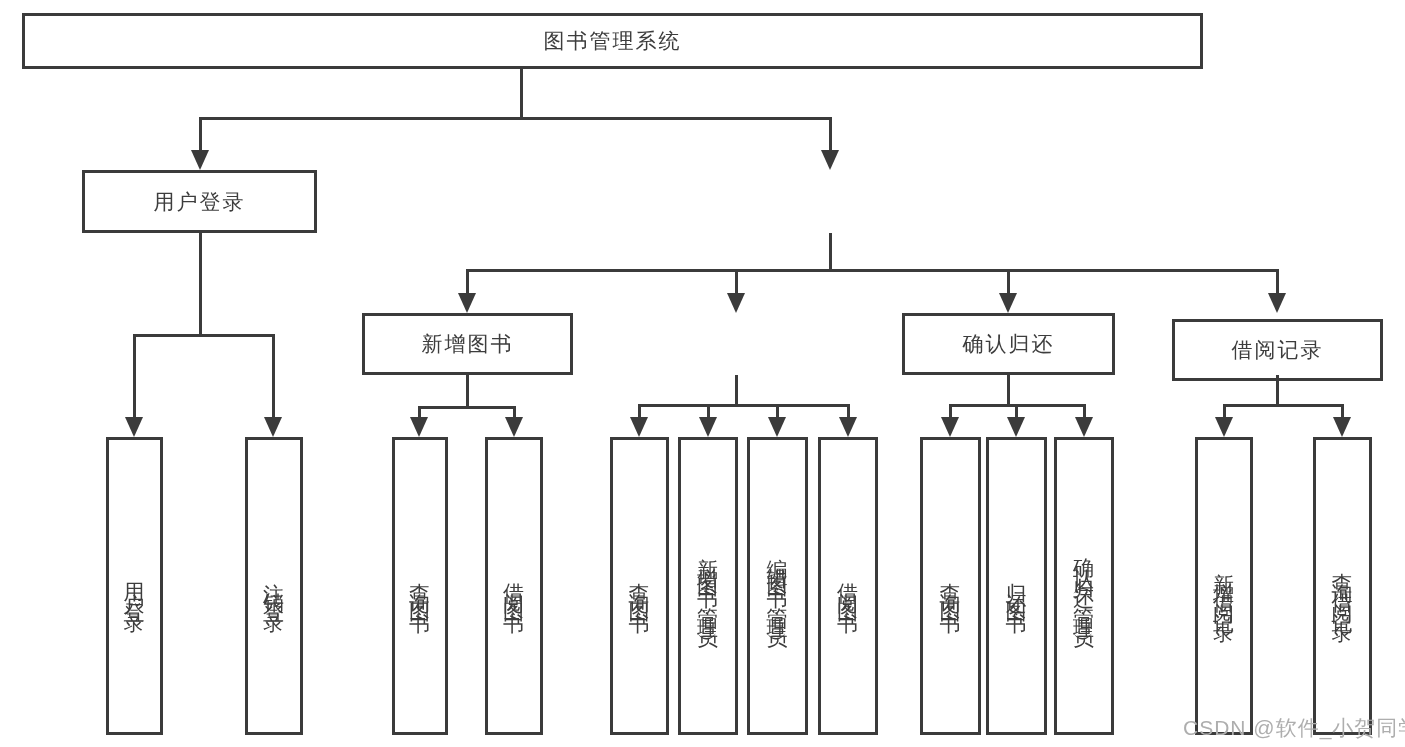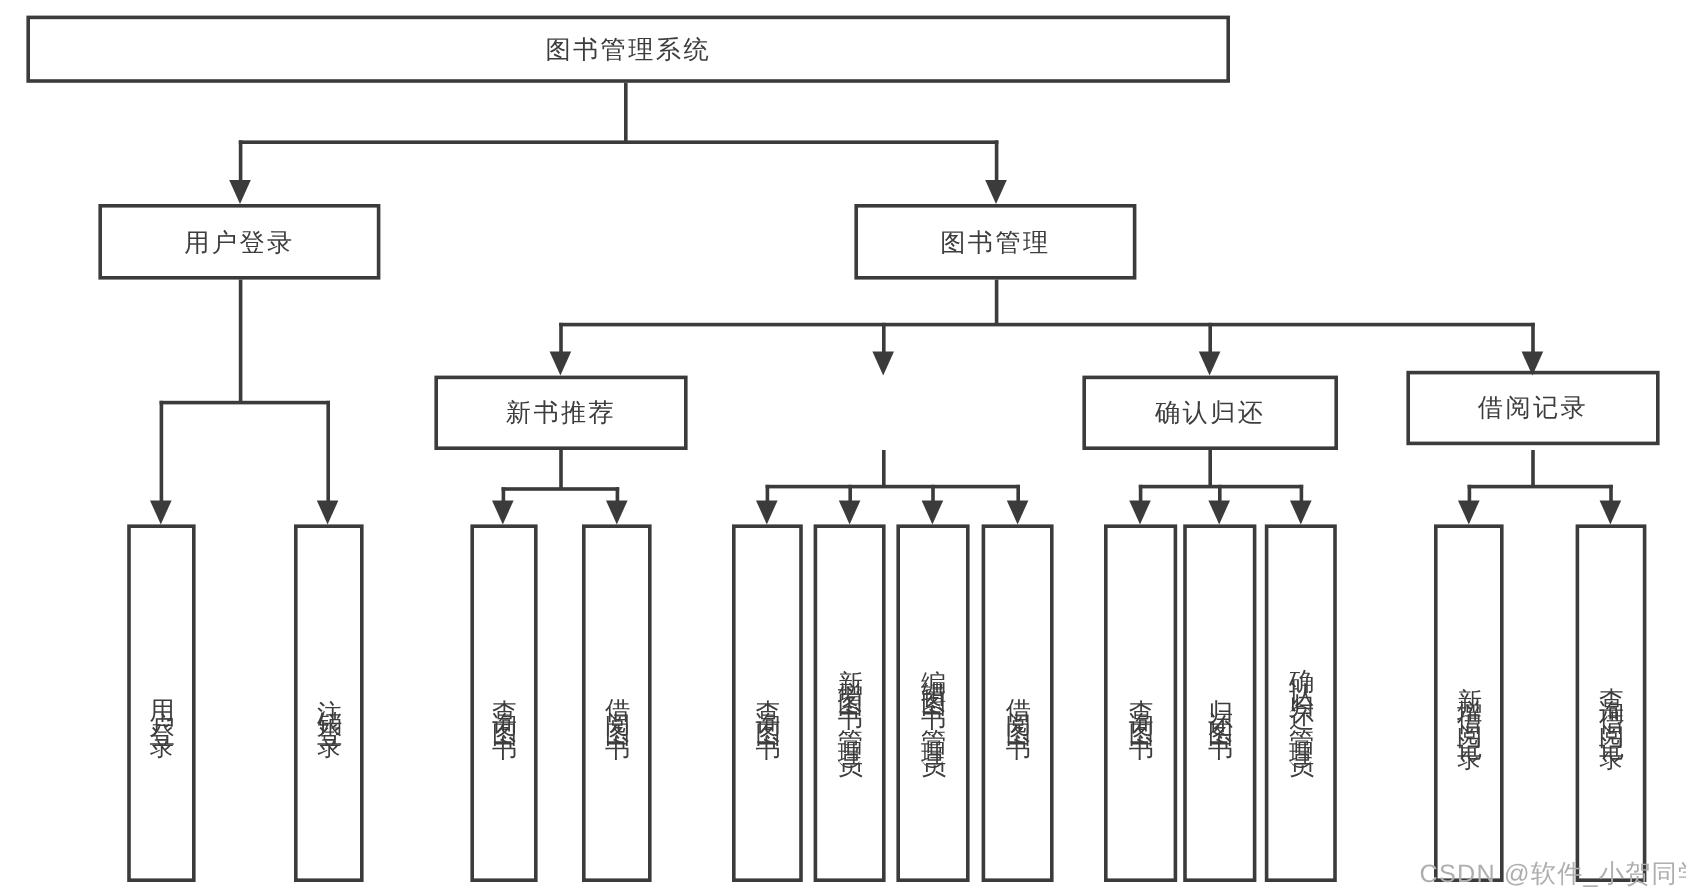--- a/index.html
+++ b/index.html
@@ -26,38 +26,35 @@
   .watermark{
     position:absolute;left:1183px;top:714px;z-index:5;
     font-size:21px;color:#aeaeae;letter-spacing:1px;white-space:nowrap;
   }
 </style>
 </head>
 <body>
 
 <div id="canvas">
 
-  <div class="box hbox" style="left:22px;top:13px;width:1003px;height:56px;">
+  <div class="box hbox" style="left:22px;top:13px;width:1181px;height:56px;">
     <span>图书管理系统</span>
   </div>
 
   <div class="box hbox" style="left:82px;top:170px;width:235px;height:63px;">
     <span>用户登录</span>
   </div>
-  <div class="box hbox" style="left:712px;top:170px;width:235px;height:63px;">
-    <span>图书管理</span>
-  </div>
 
   <div class="box hbox" style="left:362px;top:313px;width:211px;height:62px;">
-    <span>新书推荐</span>
+    <span>新增图书</span>
   </div>
   <div class="box hbox" style="left:902px;top:313px;width:213px;height:62px;">
     <span>确认归还</span>
   </div>
-  <div class="box hbox" style="left:1172px;top:309px;width:211px;height:62px;">
+  <div class="box hbox" style="left:1172px;top:319px;width:211px;height:62px;">
     <span>借阅记录</span>
   </div>
 
   <div class="box vbox" style="left:106px;top:437px;width:57px;height:298px;">
     <span class="vtext">用户登录</span>
   </div>
   <div class="box vbox" style="left:245px;top:437px;width:58px;height:298px;">
     <span class="vtext">注销登录</span>
   </div>
 

